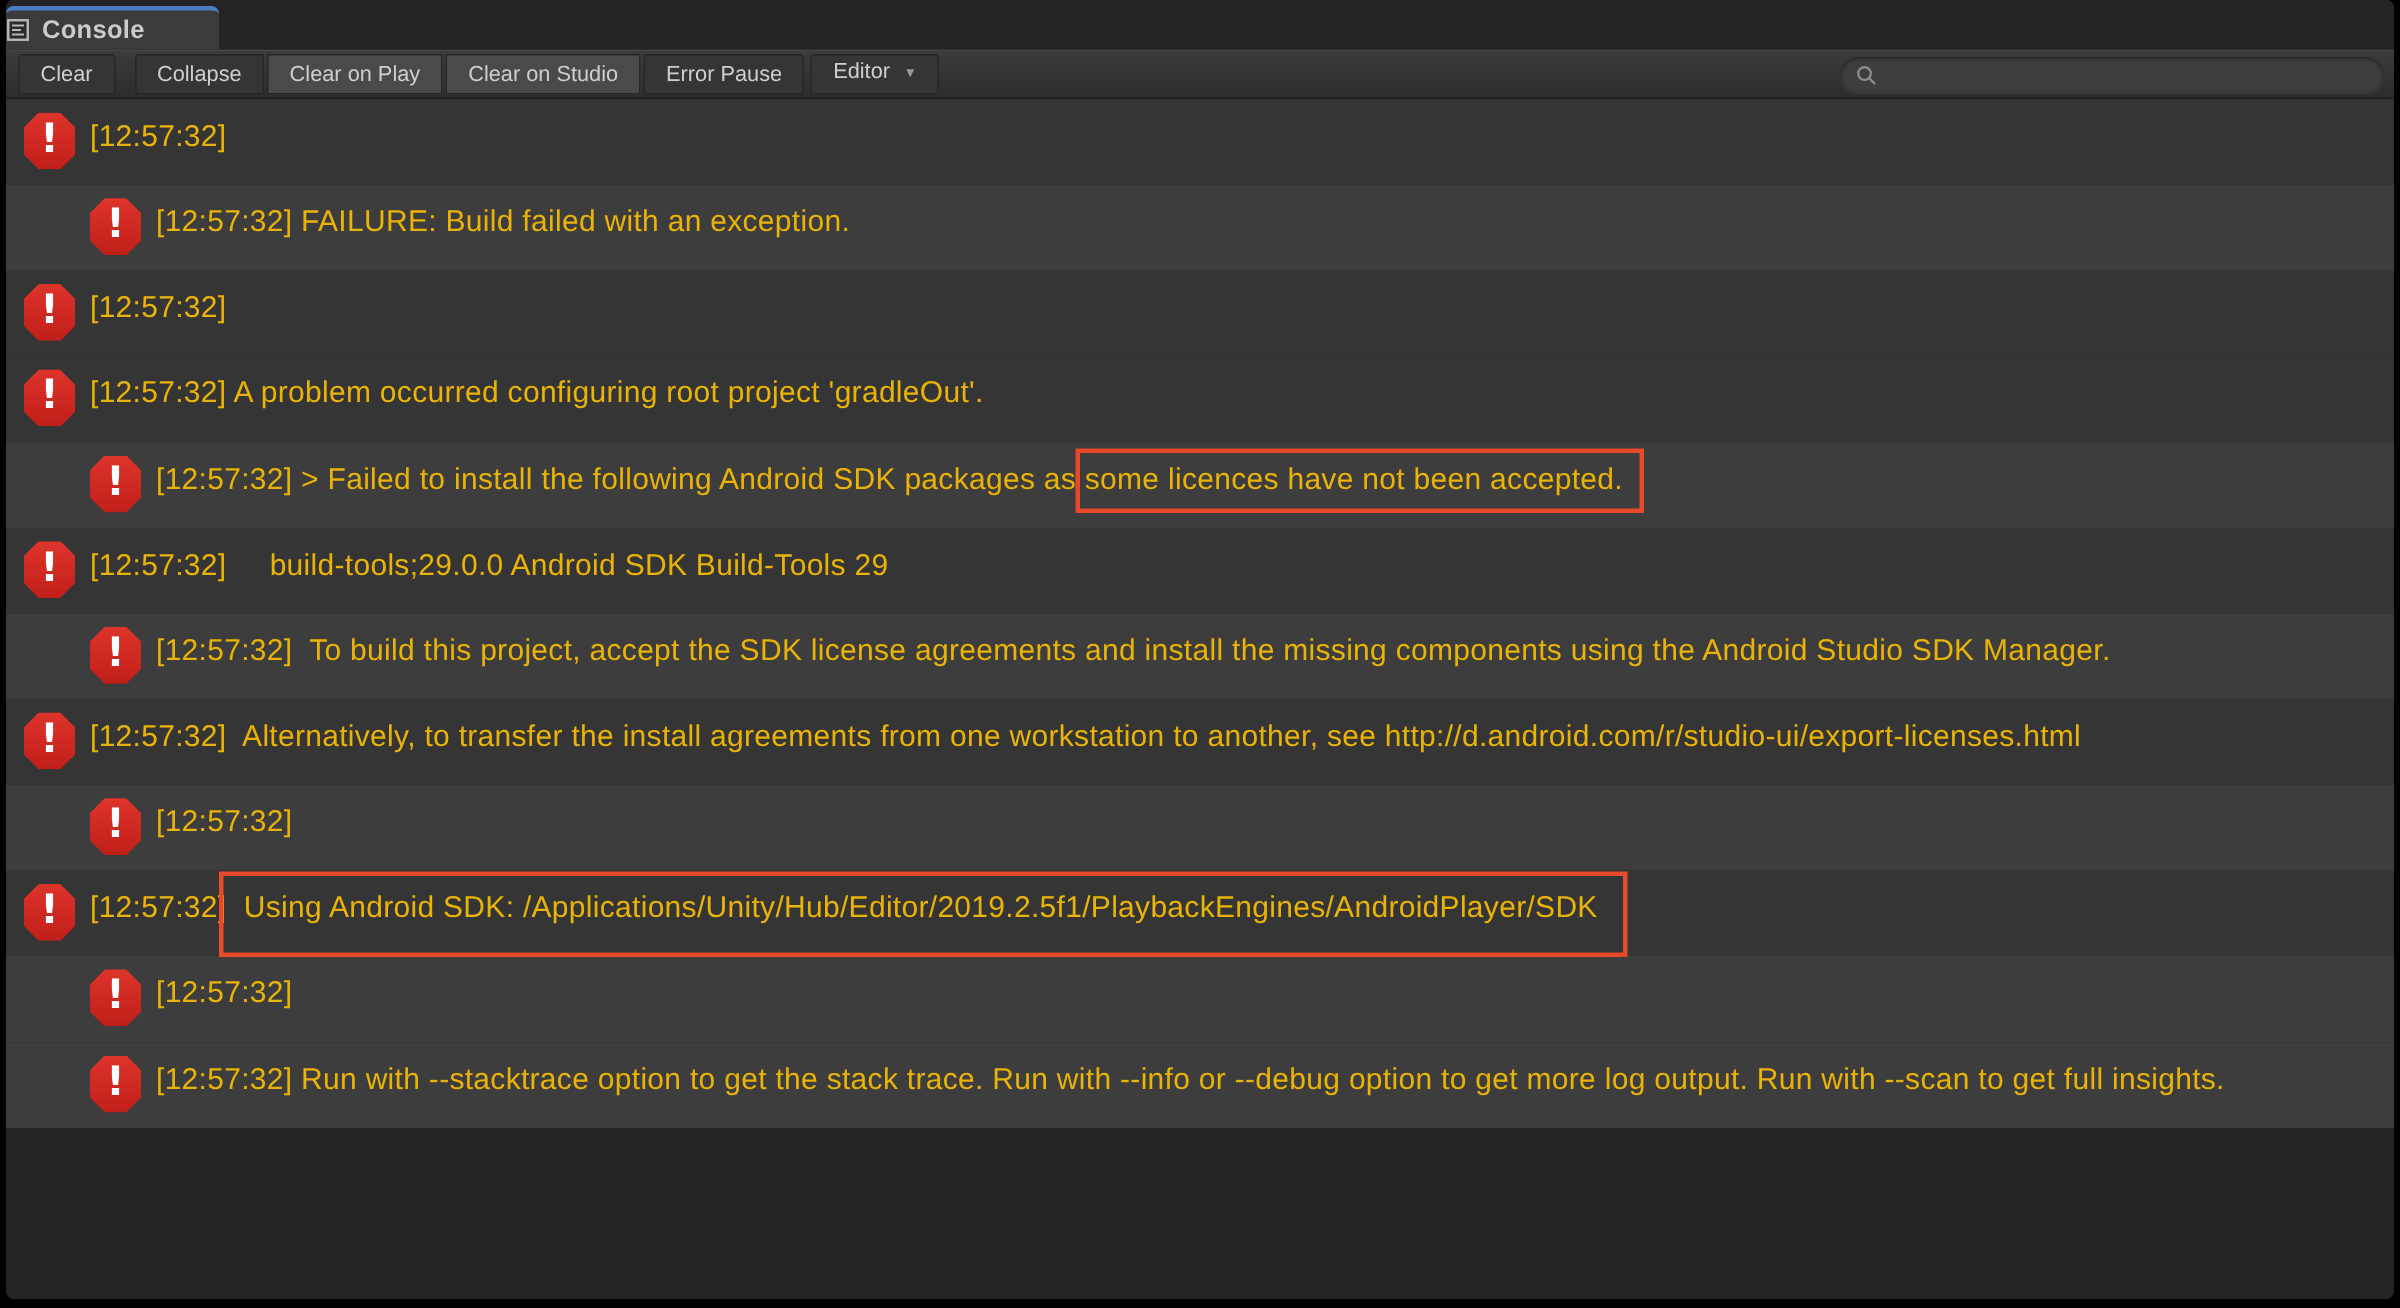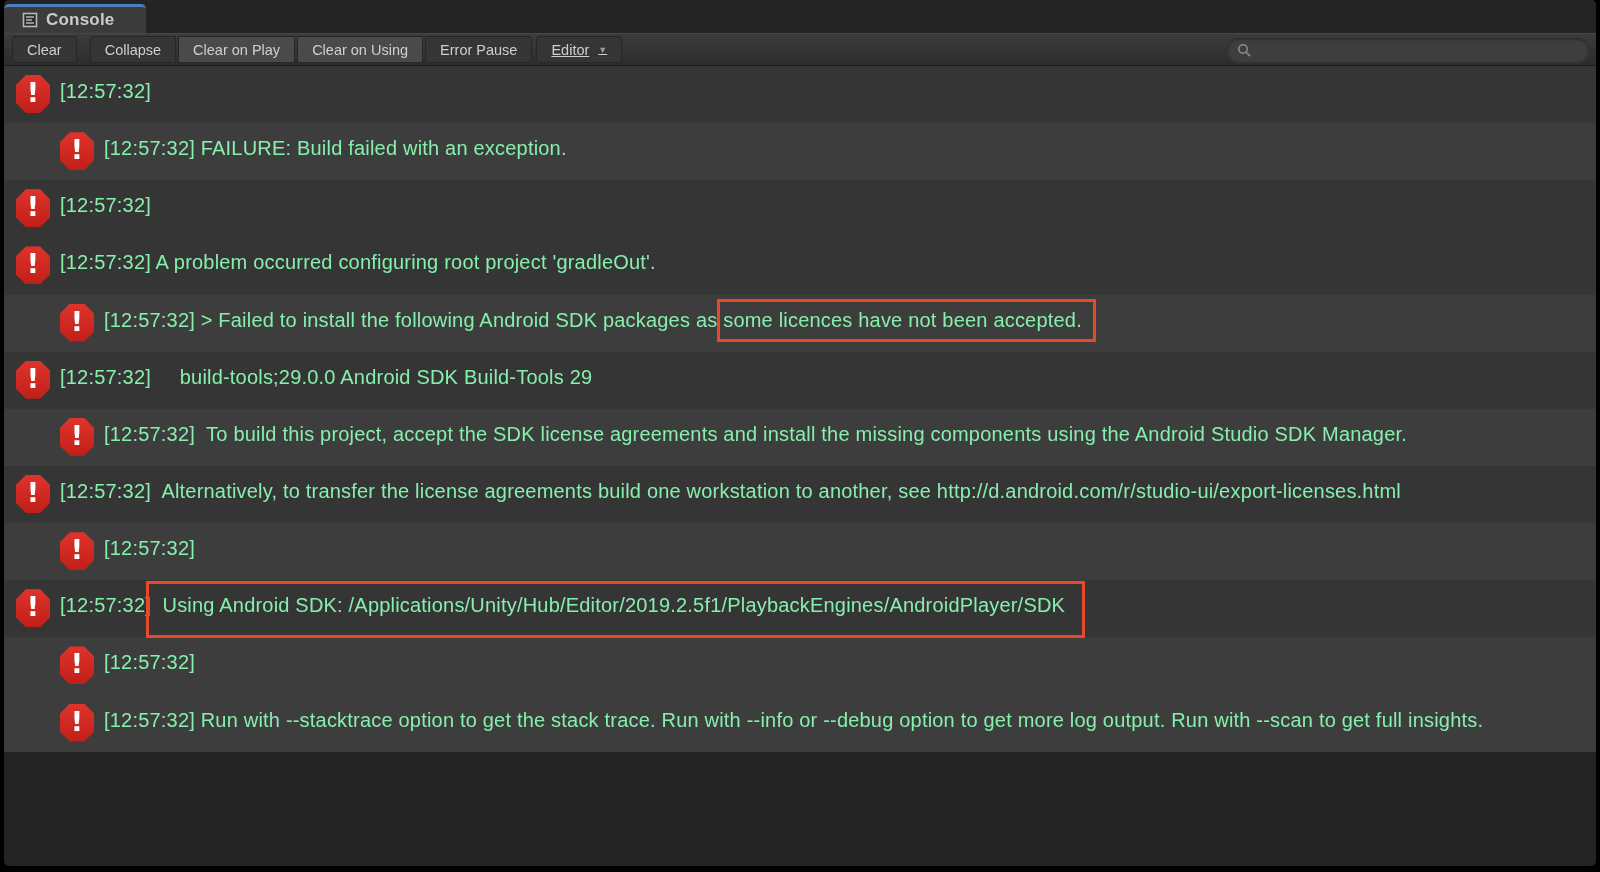--- a/index.html
+++ b/index.html
@@ -6,38 +6,38 @@
   html,body { width:1600px; height:872px; background:#000; overflow:hidden;
               font-family:"Liberation Sans", sans-serif; }
 
   .window { position:absolute; left:4px; right:4px; top:0; bottom:6px;
             background:#242424; border-radius:5px; overflow:hidden; }
 
   
   .tabbar { position:absolute; top:0; left:0; right:0; height:33px; background:#242424; }
   .tab { position:absolute; left:0; top:4px; height:29px; width:142px;
          background:#3b3b3b; border-top:3px solid #4a7dc2; border-radius:5px 5px 0 0;
-         display:flex; align-items:center; padding-left:18px; gap:8px; }
+         display:flex; align-items:center; gap:8px; }
   .tab-title { color:#cbcbcb; font-size:17px; font-weight:600; letter-spacing:.2px; }
 
   
   .toolbar { position:absolute; top:33px; left:0; right:0; height:33px;
              background:linear-gradient(#3c3c3c,#2c2c2c);
              box-shadow: inset 0 1px 0 #474747, inset 0 -1px 0 #1e1e1e;
              display:flex; align-items:center; }
   .tbtn { height:27px; line-height:27px; padding:0 14px; font-size:14.5px; color:#cfcfcf;
           background:#353535; border:1px solid #272727; border-radius:3px;
           white-space:nowrap; cursor:default; }
   .tbtn.active { background:#4a4a4a; }
   .btn-clear { margin-left:8px; }
   .btn-collapse { margin-left:13px;text-align:right; }
   .btn-joined { margin-left:2px; border-radius:0; }
   .btn-first-joined { border-radius:3px 0 0 3px; }
   .btn-last-joined { border-radius:0 3px 3px 0; }
-  .btn-editor { margin-left:4px; display:flex; align-items:flex-start; gap:9px;text-decoration:underline; }
+  .btn-editor { margin-left:4px; display:flex; align-items:flex-end; gap:9px; }
   .dd-arrow { font-size:9px; color:#9a9a9a; line-height:27px; }
 
   .searchbox { margin-left:auto; margin-right:7px; position:relative;
                width:362px; height:24px; border-radius:12px; background:#3e3e3e;
                box-shadow: inset 0 1px 3px rgba(0,0,0,.45), 0 1px 0 rgba(255,255,255,.05); }
   .searchbox svg { position:absolute; left:10px; top:5px; }
   .searchbox input { position:absolute; left:30px; right:12px; top:0; height:24px;
                      background:transparent; border:none; outline:none;
                      color:#ddd; font-size:14px; font-family:"Liberation Sans",sans-serif; }
 
@@ -48,21 +48,21 @@
   .row-light { background:#3d3d3d;padding-left:44px; }
 
   .err-icon { flex:none; width:34px; height:38px; margin:9px 0 0 12px;
               background:linear-gradient(#de342b,#c01f19);
               clip-path:polygon(29% 0,71% 0,100% 26%,100% 74%,71% 100%,29% 100%,0 74%,0 26%);
               display:flex; align-items:center; justify-content:center; }
   .err-icon::after { content:"!"; color:#fff; font-weight:bold; font-size:27px;
                      font-family:"DejaVu Sans",sans-serif; line-height:1; padding-bottom:3px; }
 
   .msg { white-space:pre; margin:13px 0 0 10px; font-size:20px; line-height:24px;
-         color:#86efac; letter-spacing:.2px; }
+         color:#eab308; letter-spacing:.2px; }
 
   
   .hl { position:relative; }
   .hl::after { content:""; position:absolute; border:3px solid #e8492b;
                pointer-events:none; }
   .hl-tight::after { left:-6px; right:-14px; top:-10px; bottom:-11px; }
   .hl-wide::after  { left:-16px; right:-20px; top:-13px; bottom:-22px; }
 </style>
 </head>
 <body>
@@ -80,21 +80,21 @@
         </svg>
       </span>
       <span class="tab-title">Console</span>
     </div>
   </div>
 
   <div class="toolbar">
     <div class="tbtn btn-clear">Clear</div>
     <div class="tbtn btn-collapse btn-first-joined">Collapse</div>
     <div class="tbtn btn-joined active">Clear on Play</div>
-    <div class="tbtn btn-joined active">Clear on Using</div>
+    <div class="tbtn btn-joined active">Clear on Studio</div>
     <div class="tbtn btn-joined btn-last-joined">Error Pause</div>
     <div class="tbtn btn-editor">
       <span>Editor</span>
       <span class="dd-arrow">▼</span>
     </div>
 
     <div class="searchbox">
       <span>
         <svg width="14" height="14" viewBox="0 0 14 14">
           <circle cx="6" cy="6" r="4.2" fill="none" stroke="#8f8f8f" stroke-width="1.5"></circle>
@@ -129,21 +129,21 @@
       <div class="row row-dark">
     <div class="err-icon"></div>
     <div class="msg"><span class="msg-ts">[12:57:32]</span><span class="msg-before">     build-tools;29.0.0 Android SDK Build-Tools 29</span></div>
   </div>
       <div class="row row-light">
     <div class="err-icon"></div>
     <div class="msg"><span class="msg-ts">[12:57:32]</span><span class="msg-before">  To build this project, accept the SDK license agreements and install the missing components using the Android Studio SDK Manager.</span></div>
   </div>
       <div class="row row-dark">
     <div class="err-icon"></div>
-    <div class="msg"><span class="msg-ts">[12:57:32]</span><span class="msg-before">  Alternatively, to transfer the license agreements build one workstation to another, see http://d.android.com/r/studio-ui/export-licenses.html</span></div>
+    <div class="msg"><span class="msg-ts">[12:57:32]</span><span class="msg-before">  Alternatively, to transfer the install agreements from one workstation to another, see http://d.android.com/r/studio-ui/export-licenses.html</span></div>
   </div>
       <div class="row row-light">
     <div class="err-icon"></div>
     <div class="msg"><span class="msg-ts">[12:57:32]</span><span class="msg-before"></span></div>
   </div>
       <div class="row row-dark">
     <div class="err-icon"></div>
     <div class="msg"><span class="msg-ts">[12:57:32]</span><span class="msg-before">  </span><span class="hl hl-wide">Using Android SDK: /Applications/Unity/Hub/Editor/2019.2.5f1/PlaybackEngines/AndroidPlayer/SDK</span></div>
   </div>
       <div class="row row-light">

